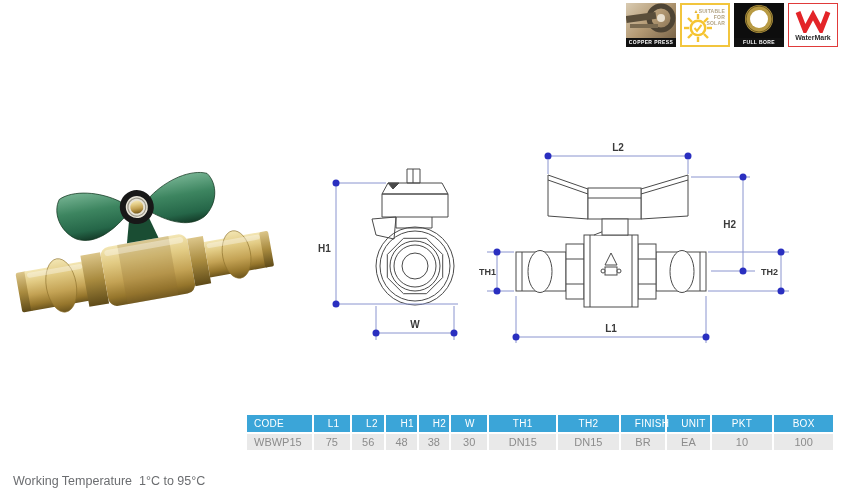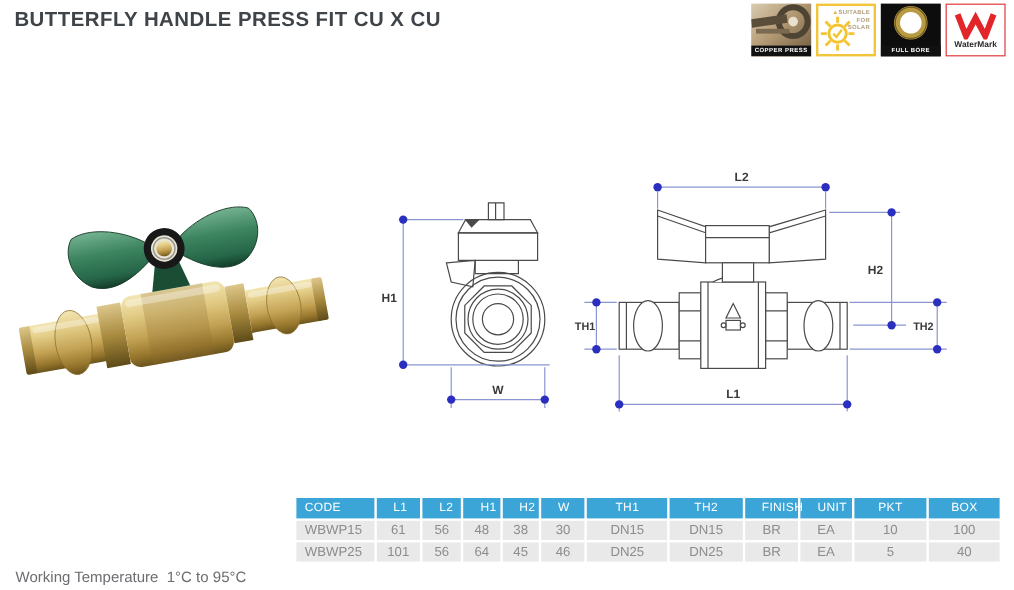--- a/index.html
+++ b/index.html
@@ -48,21 +48,20 @@
     padding:3px 14px; text-align:center; letter-spacing:.3px; }
   .spec-table td { background:#E9E9E9; color:#8C8C8C; font-size:11px; padding:2px 2px;
     text-align:center; }
   .spec-table th:first-child, .spec-table td:first-child { text-align:left; padding-left:7px; }
 </style>
 </head>
 <body>
 
 <div class="page">
 
-  <div class="page-title">BUTTERFLY HANDLE PRESS FIT CU X CU</div>
 
   <div class="badges">
     <div class="badge b-copper">
       <svg width="50" height="35" viewBox="0 0 50 35">
         <circle cx="35" cy="15" r="12" fill="none" stroke="#4e4434" stroke-width="5"></circle>
         <circle cx="35" cy="15" r="4" fill="#e9e0cf"></circle>
         <rect x="0" y="11" width="30" height="7" fill="#5a4e3a" transform="rotate(-8 15 14)"></rect>
         <rect x="4" y="21" width="28" height="4" fill="#7a6a50"></rect>
       </svg>
       <div class="band">COPPER PRESS</div>
@@ -281,42 +280,28 @@
         <th>TH2</th>
         <th>FINISH</th>
         <th>UNIT</th>
         <th>PKT</th>
         <th>BOX</th>
       </tr>
     </thead>
     <tbody>
       <tr>
         <td>WBWP15</td>
-        <td>61</td>
+        <td>75</td>
         <td>56</td>
         <td>48</td>
         <td>38</td>
         <td>30</td>
         <td>DN15</td>
         <td>DN15</td>
         <td>BR</td>
         <td>EA</td>
         <td>10</td>
         <td>100</td>
       </tr>
-      <tr>
-        <td>WBWP25</td>
-        <td>101</td>
-        <td>56</td>
-        <td>64</td>
-        <td>45</td>
-        <td>46</td>
-        <td>DN25</td>
-        <td>DN25</td>
-        <td>BR</td>
-        <td>EA</td>
-        <td>5</td>
-        <td>40</td>
-      </tr>
     </tbody>
   </table>
 
 </div>
 
 </body></html>

